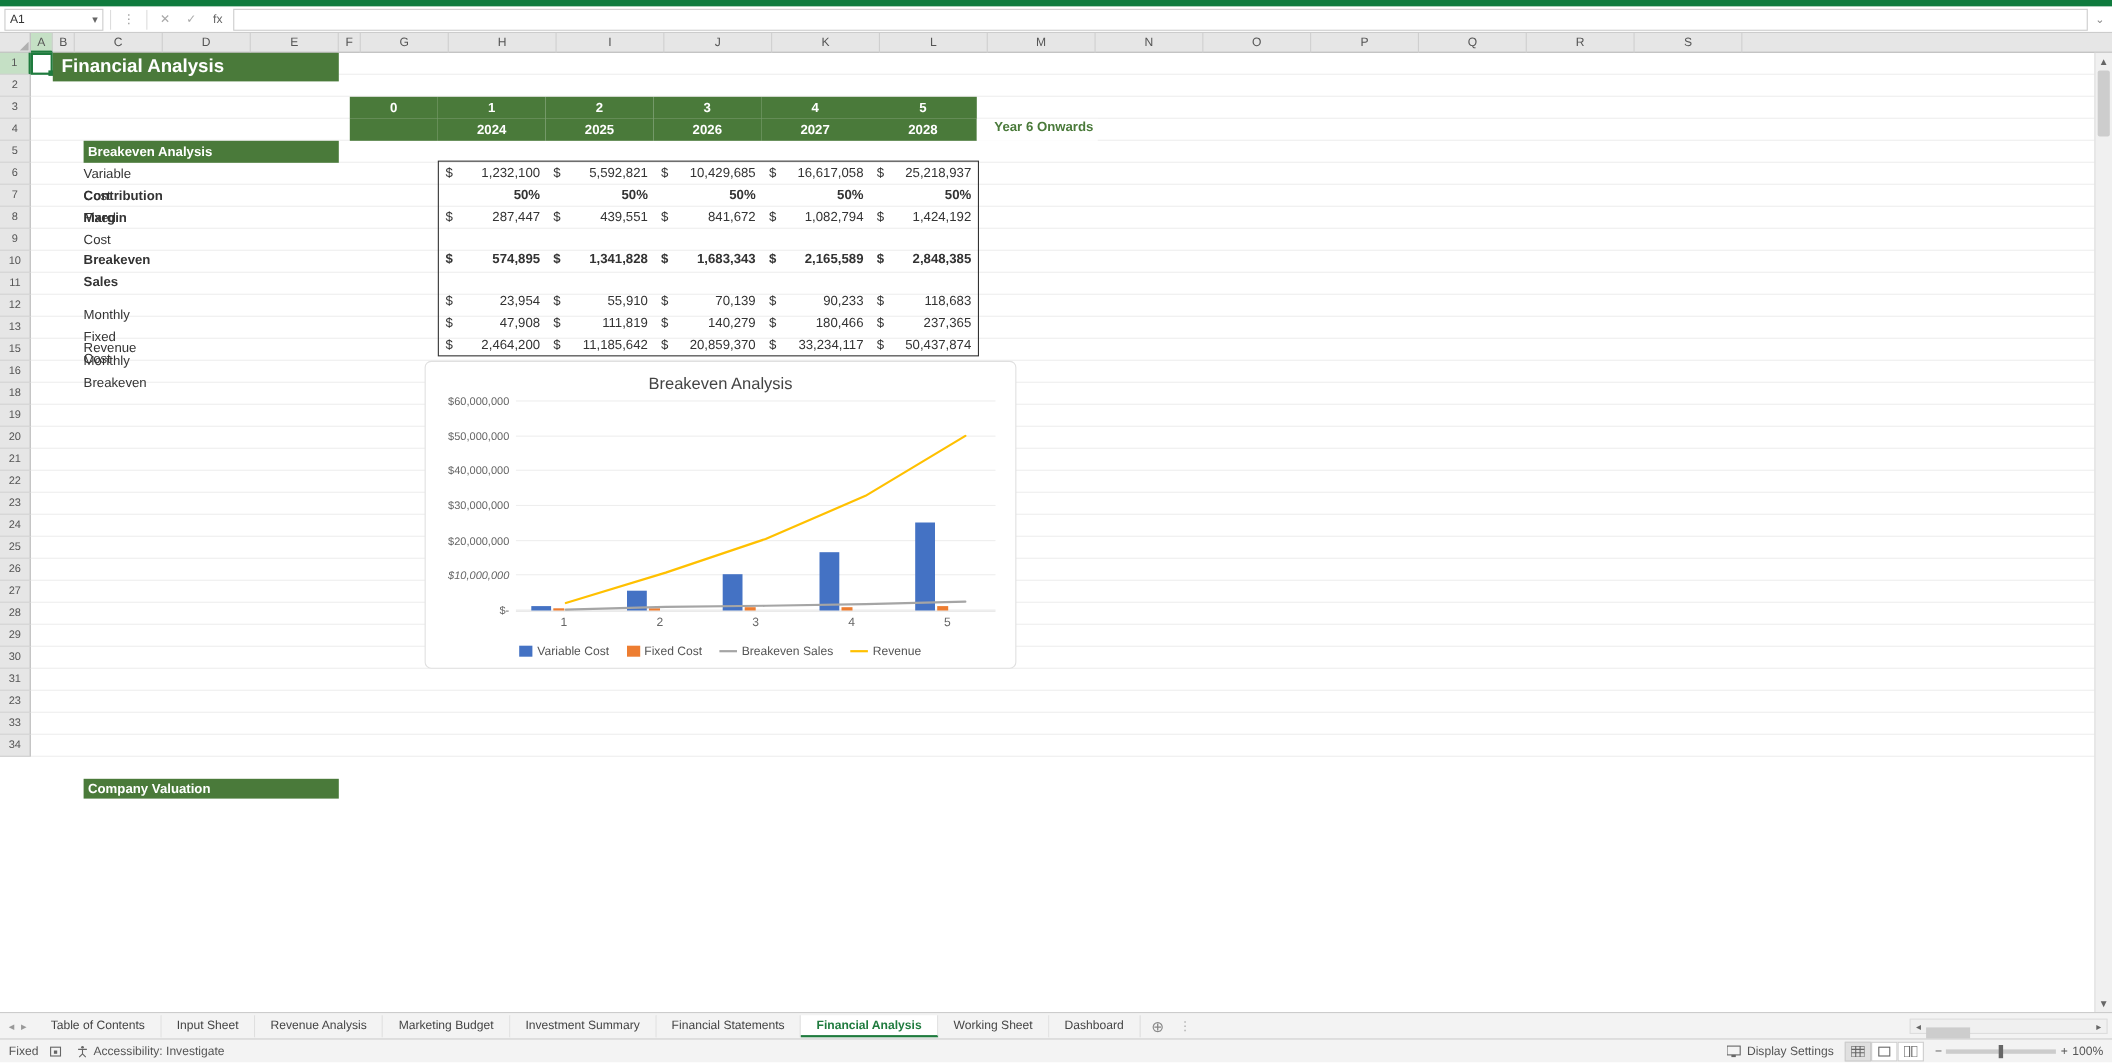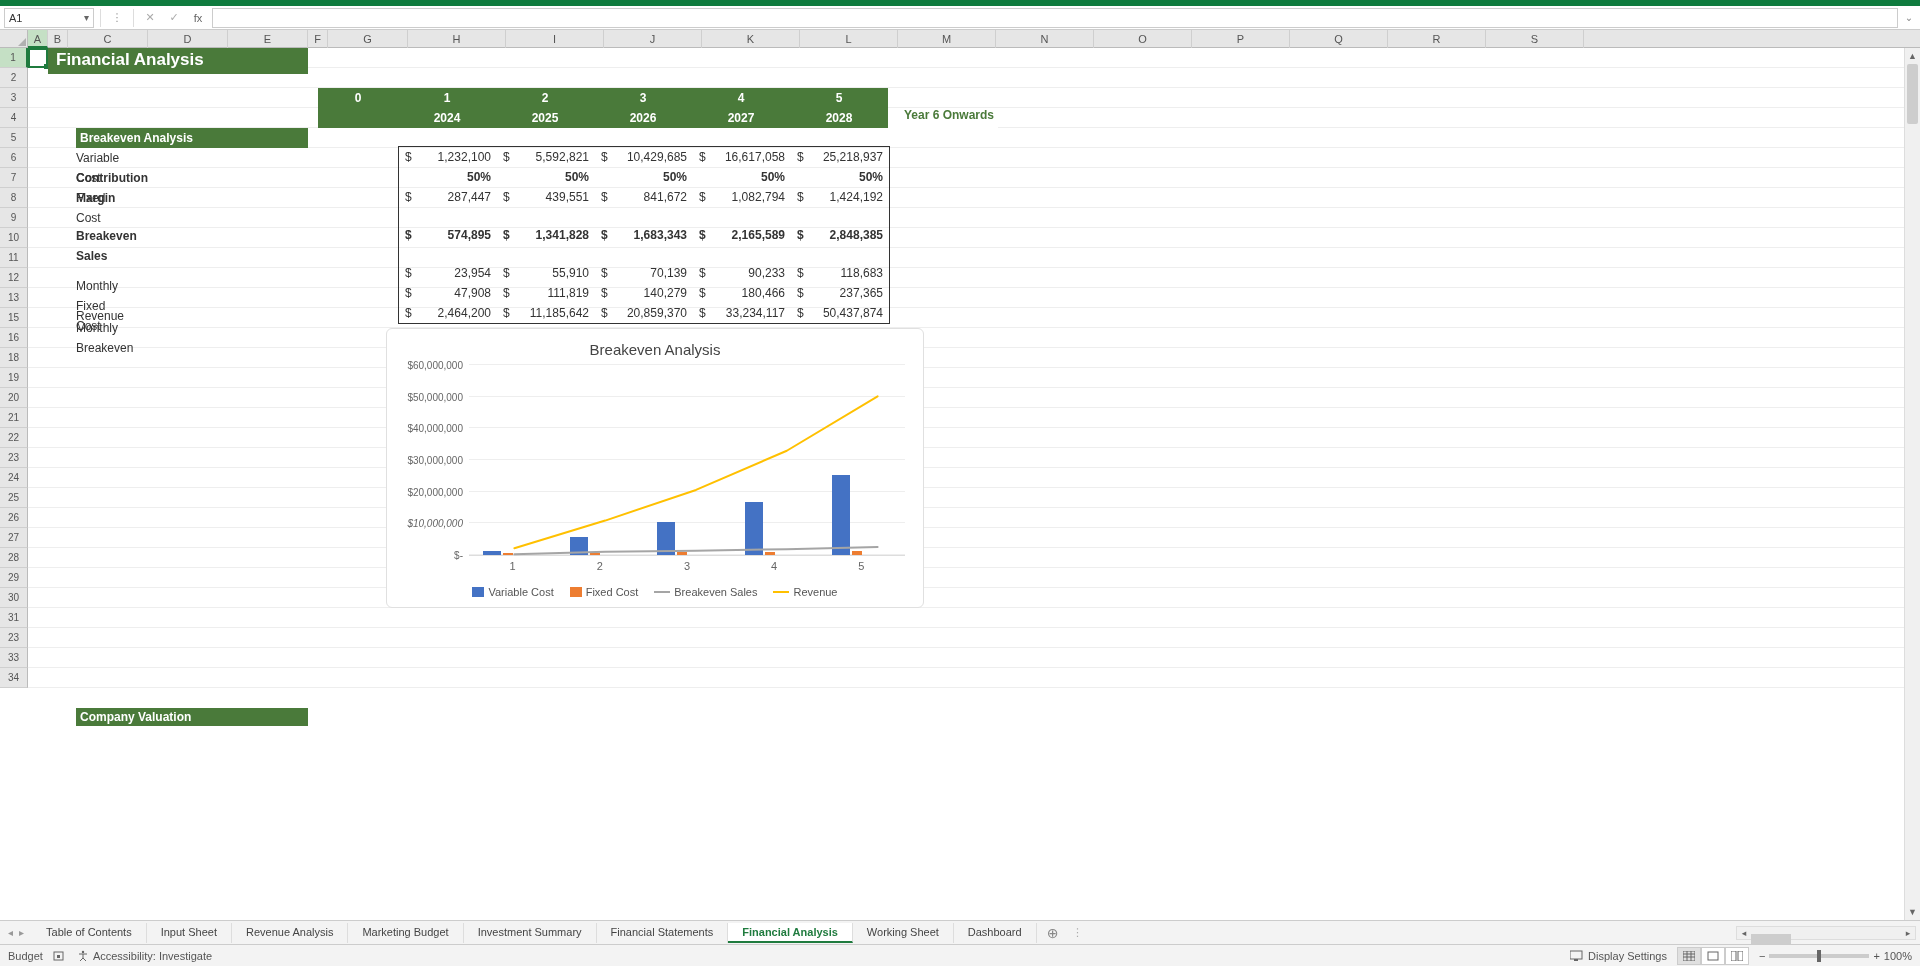--- a/index.html
+++ b/index.html
@@ -593,21 +593,21 @@
     <div class="hscroll-mini">
       <div class="ar">◂</div>
       <div class="tr">
           <div class="th"></div>
         </div>
       <div class="ar">▸</div>
     </div>
   </div>
 
   <div class="status">
-    <span>Budget</span>
+    <span>Fixed</span>
     <span class="macro-icon">
       <svg viewBox="0 0 14 14">
           <rect x="1" y="3" width="9" height="8" fill="none" stroke="#666" stroke-width="1"></rect>
           <rect x="4" y="6" width="3" height="3" fill="#666"></rect>
         </svg>
     </span>
     <span class="acc">
       <svg width="12" height="12" viewBox="0 0 12 12">
           <circle cx="6" cy="2" r="1.2" fill="#666"></circle>
           <path d="M2 4 L10 4 M6 4 L6 8 M6 8 L3 11 M6 8 L9 11" stroke="#666" stroke-width="1" fill="none"></path>

